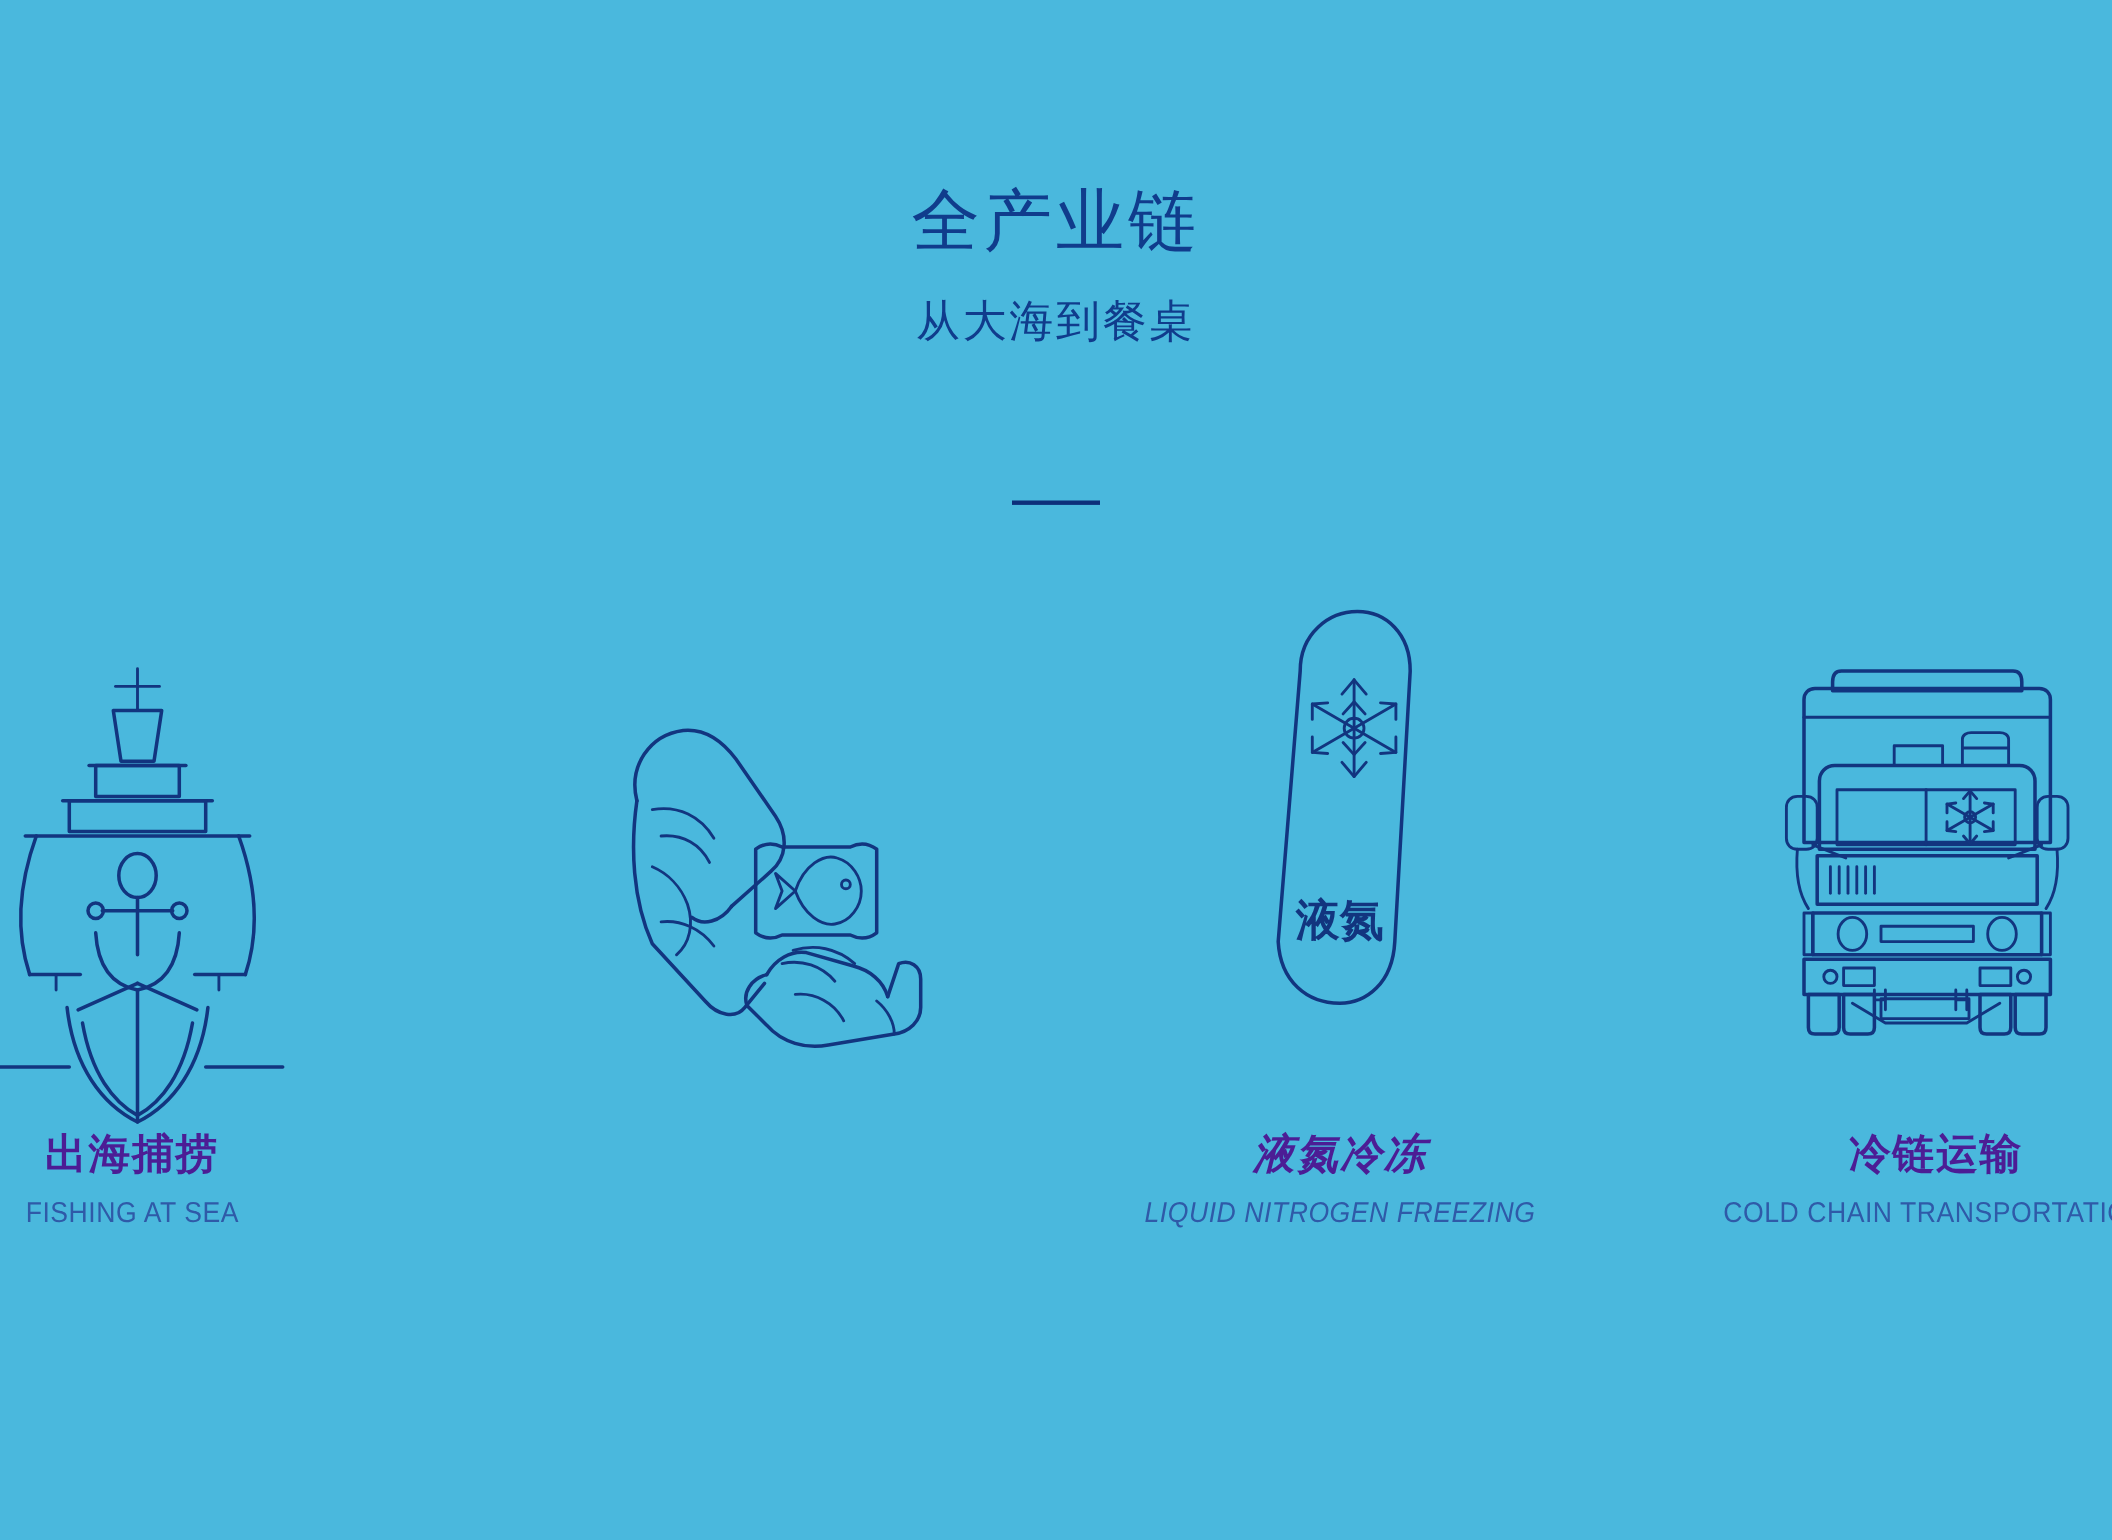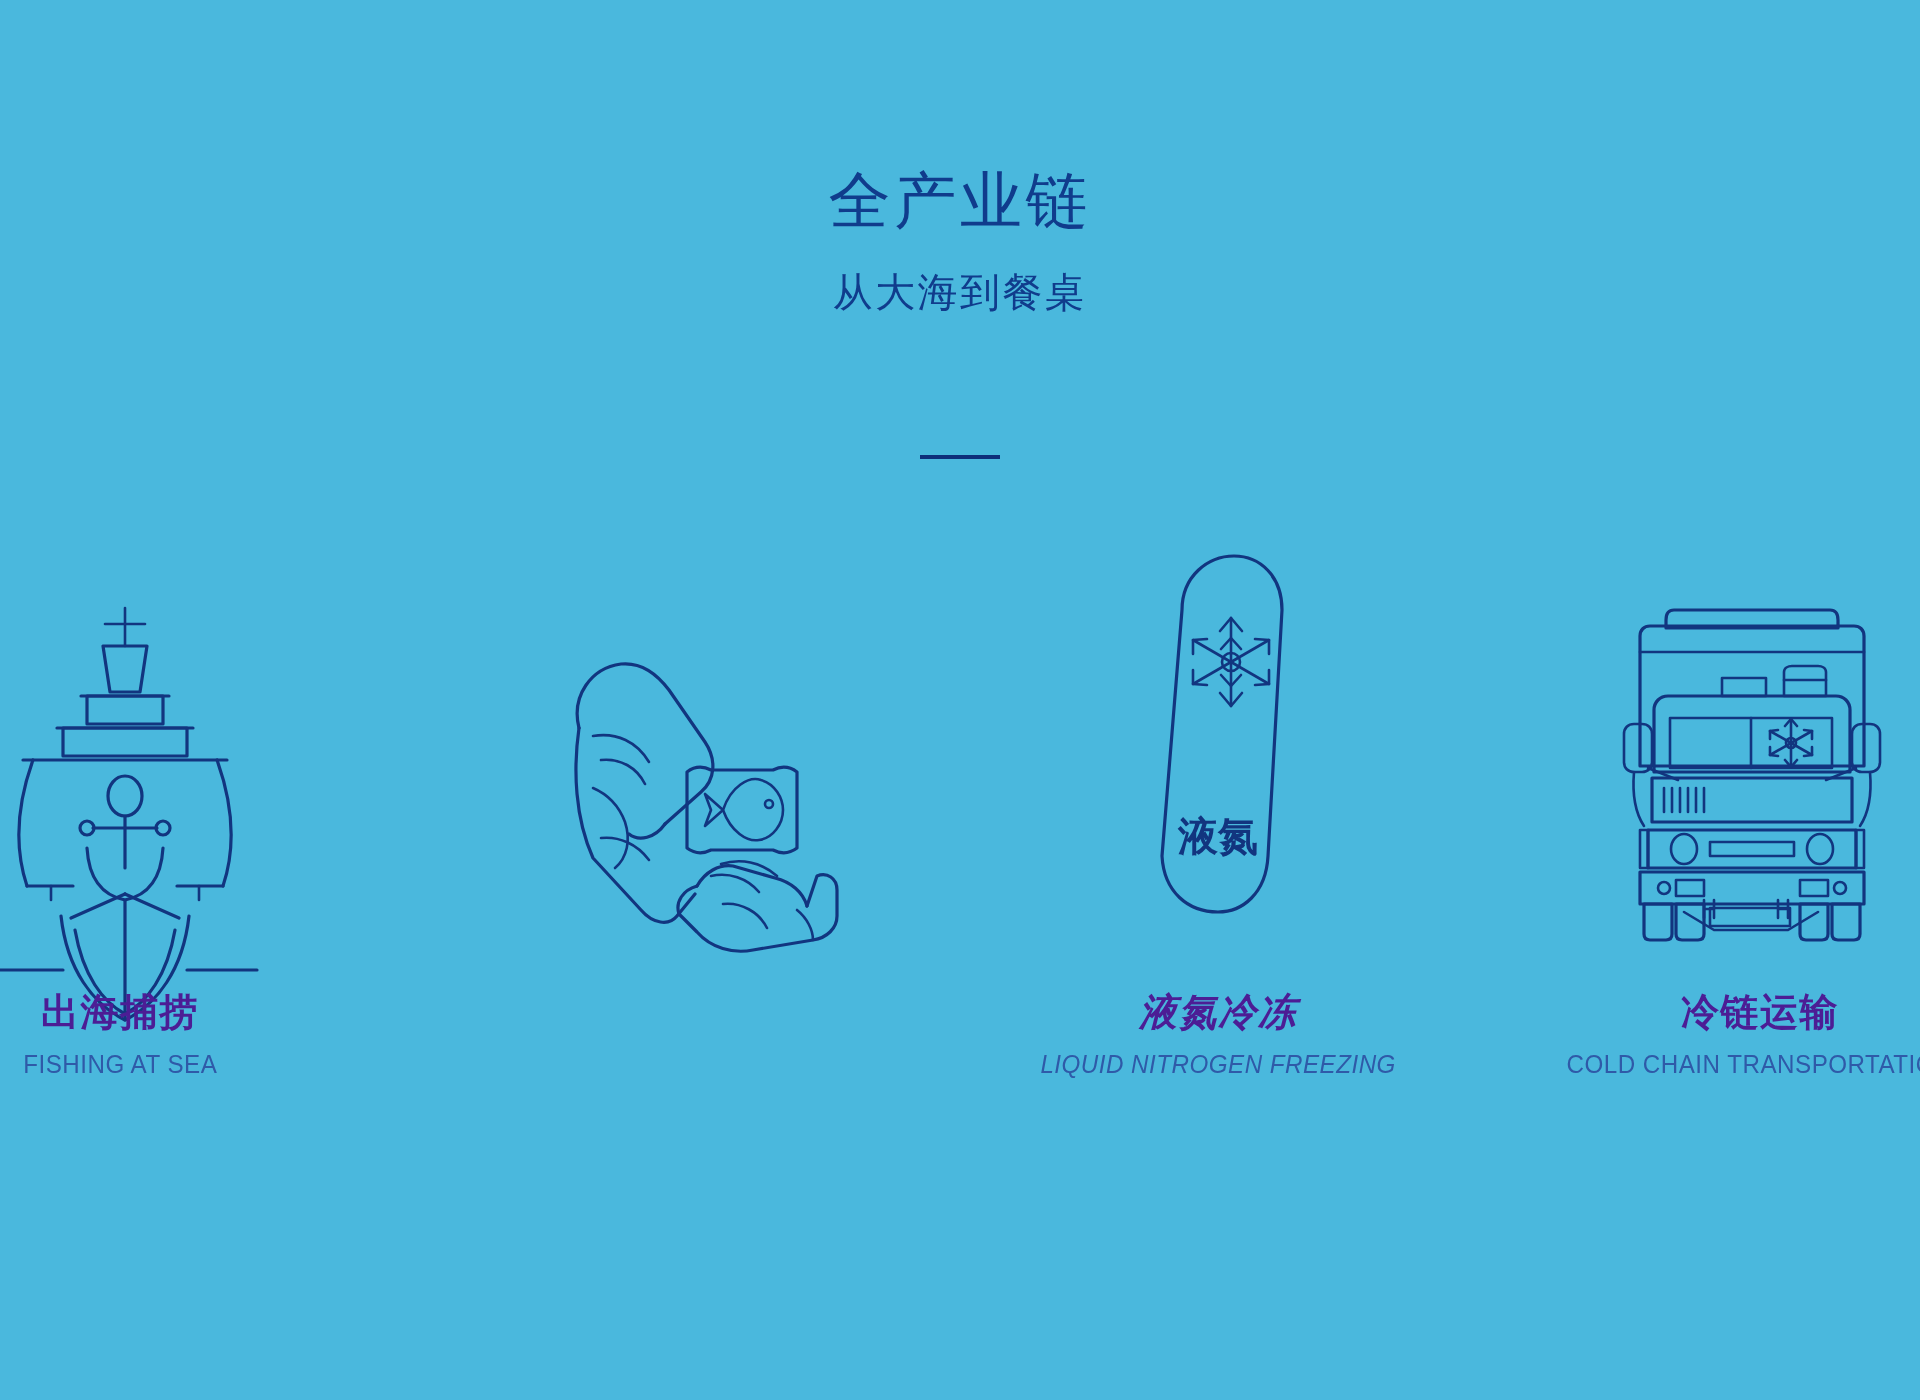--- a/index.html
+++ b/index.html
@@ -70,20 +70,21 @@
     display: flex;
     flex-direction: row;
     align-items: flex-start;
     justify-content: space-between;
   }
   .step {
     width: 480px;
     display: flex;
     flex-direction: column;
     align-items: center;
+    gap: 38px;
   }
   .step-icon {
     height: 400px;
     display: flex;
     align-items: flex-end;
     justify-content: center;
   }
   .step-icon svg {
     display: block;
     overflow: visible;

